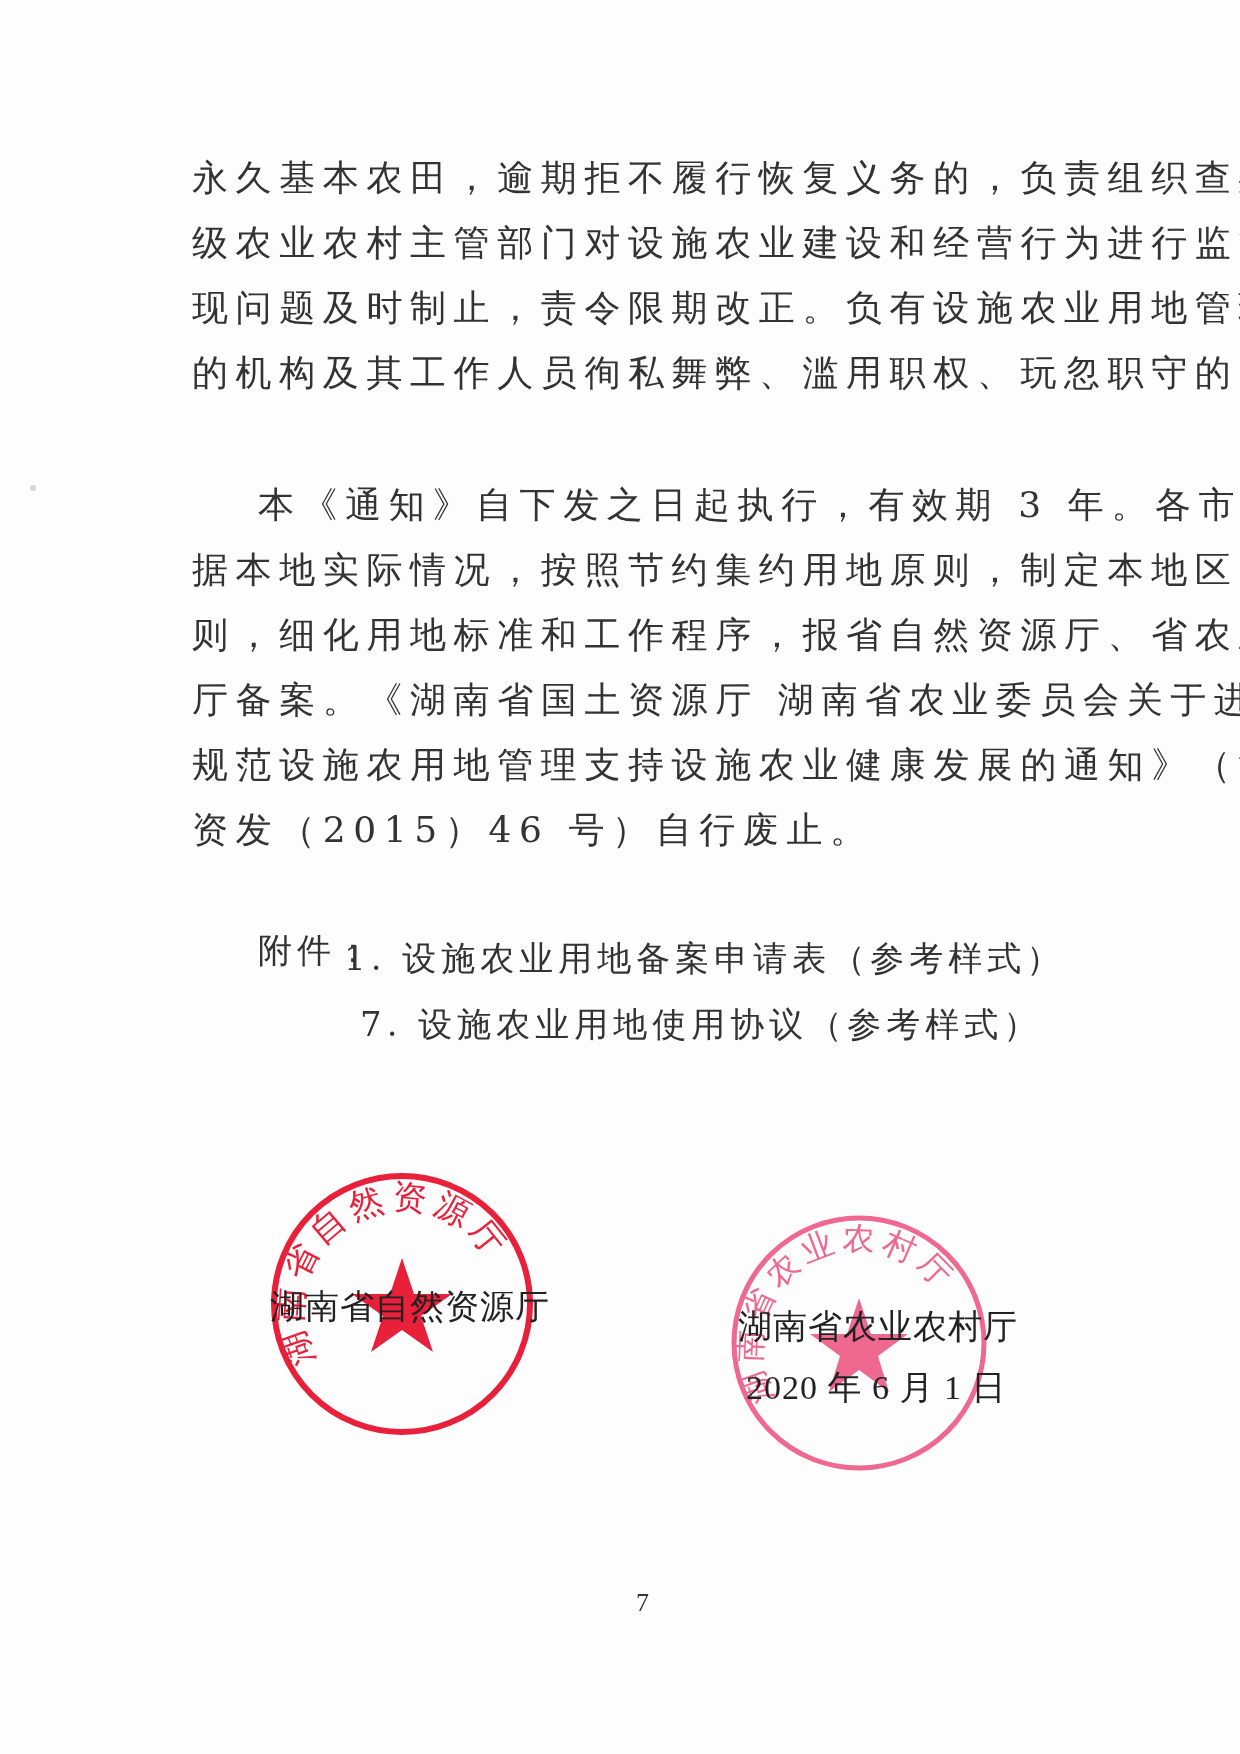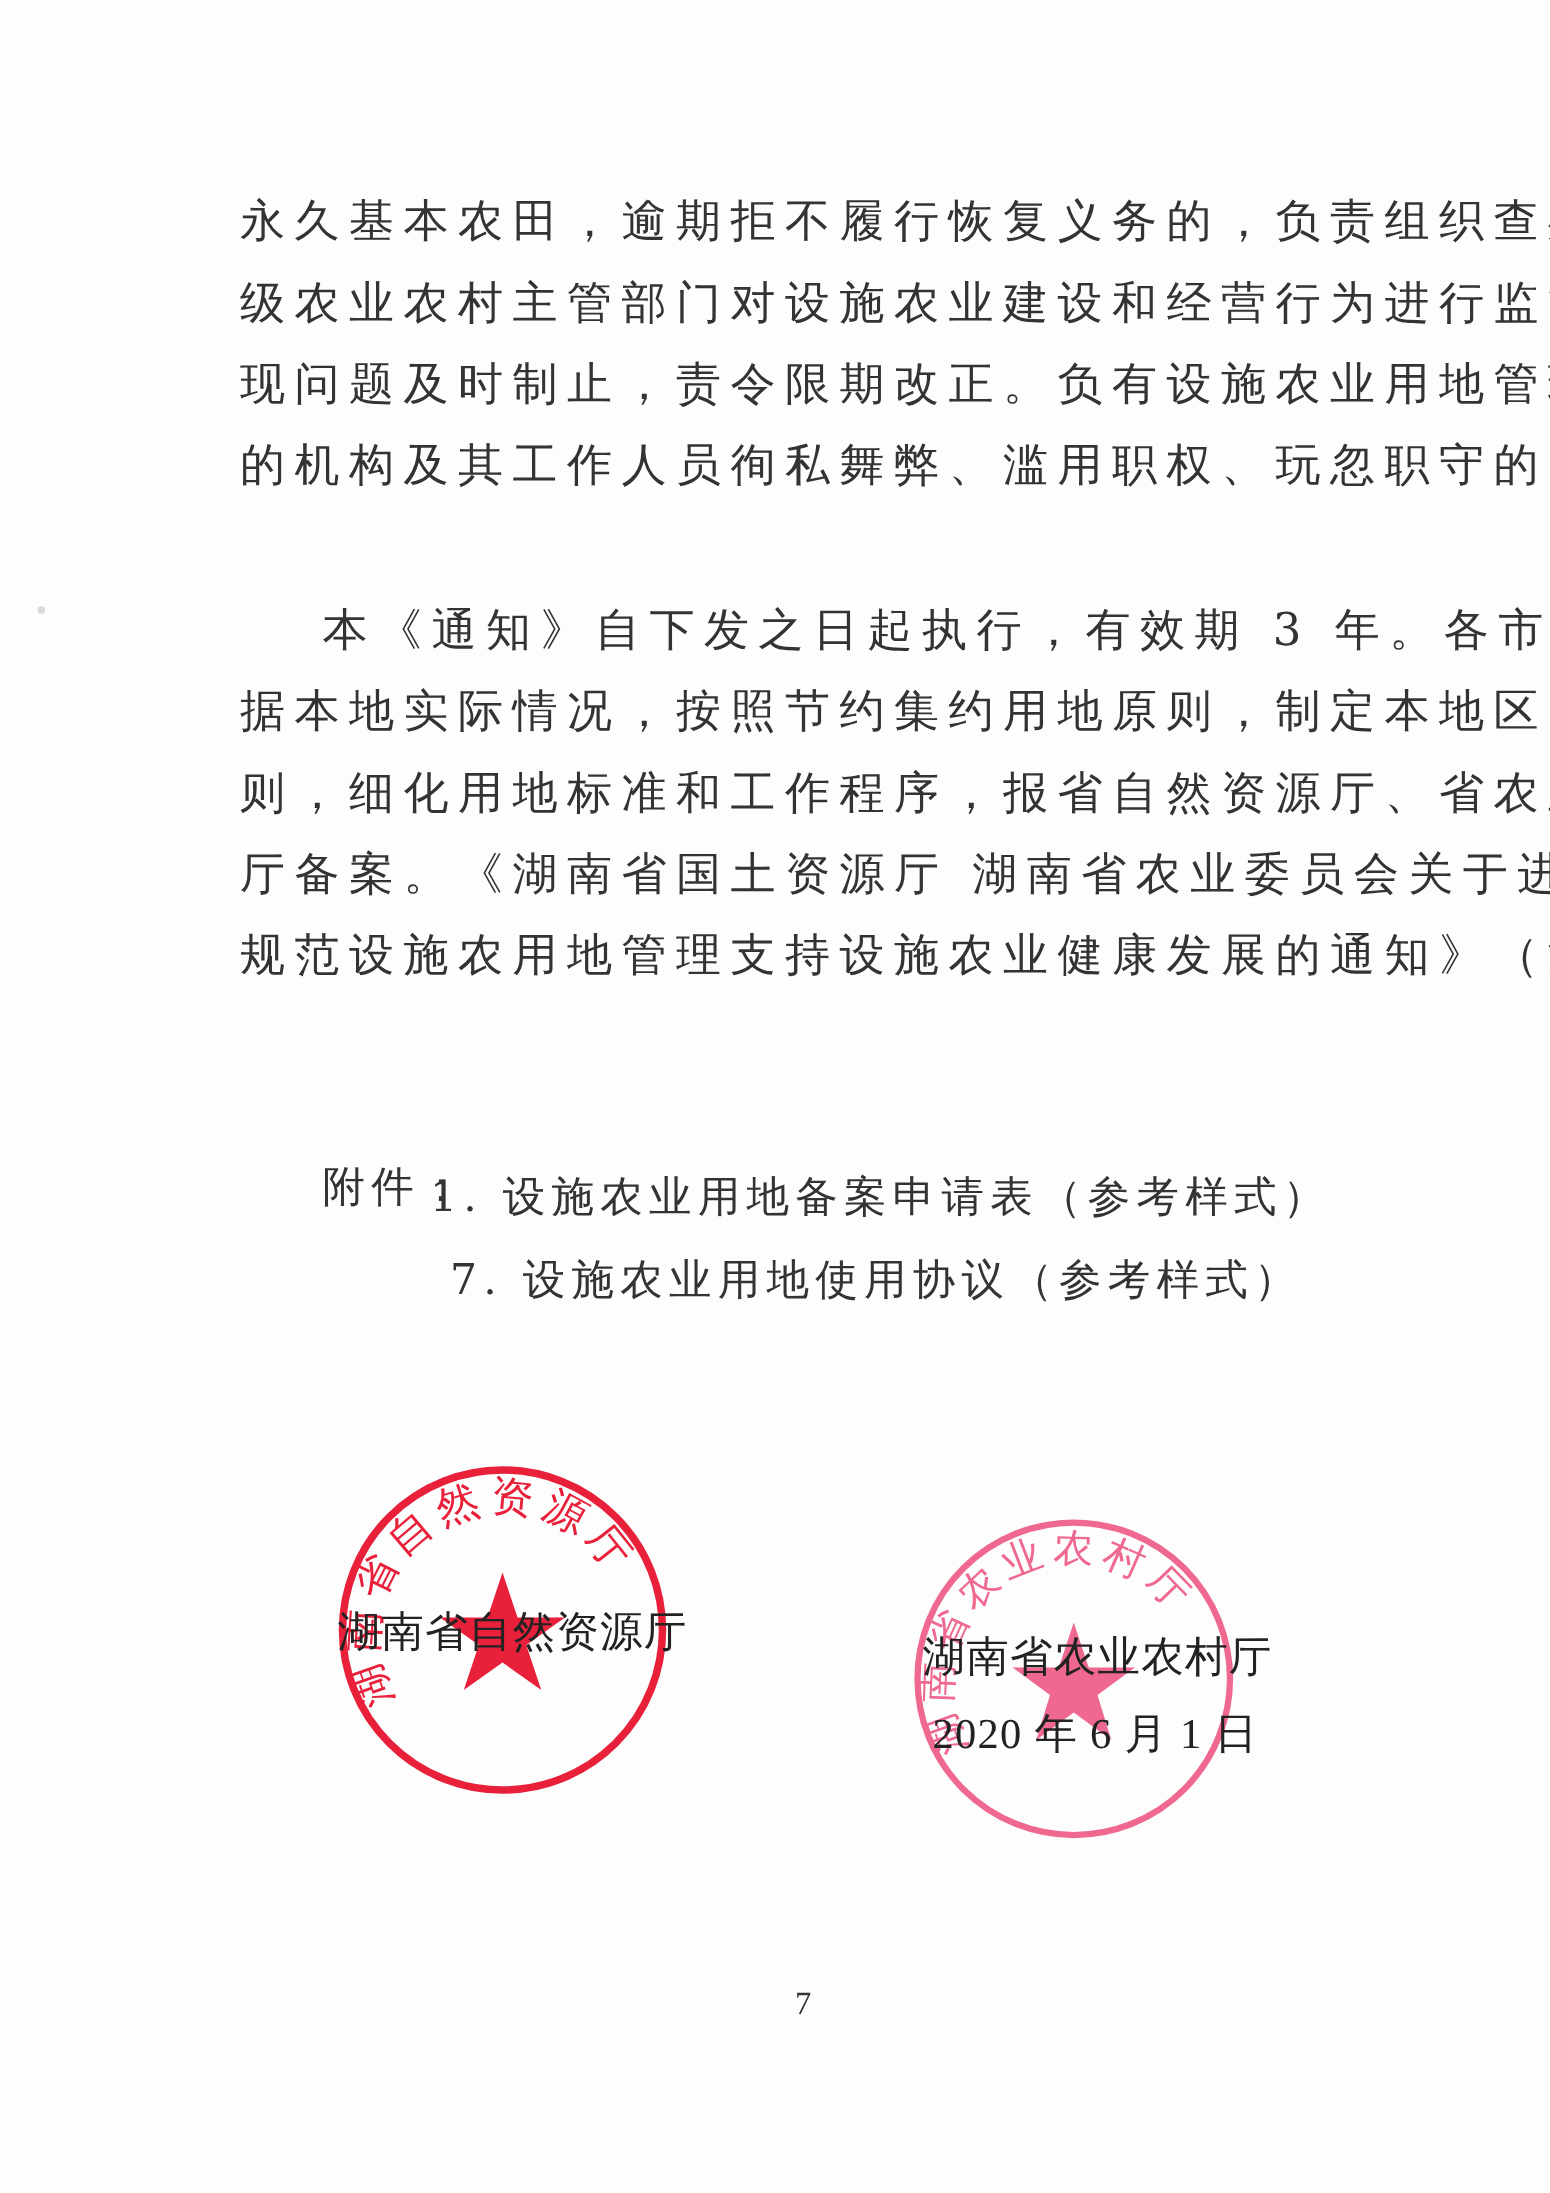--- a/index.html
+++ b/index.html
@@ -28,20 +28,21 @@
 
   <div class="line" style="top:156px">永久基本农田，逾期拒不履行恢复义务的，负责组织查处。县</div>
   <div class="line" style="top:221px">级农业农村主管部门对设施农业建设和经营行为进行监管，发</div>
   <div class="line" style="top:286px">现问题及时制止，责令限期改正。负有设施农业用地管理职责</div>
   <div class="line" style="top:351px">的机构及其工作人员徇私舞弊、滥用职权、玩忽职守的，依法</div>
   <div class="line indent" style="top:483px; width:814px;">本《通知》自下发之日起执行，有效期 3 年。各市县应根</div>
   <div class="line" style="top:548px">据本地实际情况，按照节约集约用地原则，制定本地区实施细</div>
   <div class="line" style="top:613px">则，细化用地标准和工作程序，报省自然资源厅、省农业农村</div>
   <div class="line" style="top:678px">厅备案。《湖南省国土资源厅 湖南省农业委员会关于进一步</div>
   <div class="line" style="top:743px">规范设施农用地管理支持设施农业健康发展的通知》（湘国土</div>
+  <div class="line" style="top:808px">资发（2015）46 号）自行废止。</div>
 
   <div>
     <span class="attach" style="left:258px; top:928px;">附件：</span>
     <span class="attach" style="left:344px; top:936px;">1.  设施农业用地备案申请表（参考样式）</span>
     <span class="attach" style="left:360px; top:1002px;">7.  设施农业用地使用协议（参考样式）</span>
   </div>
 
   <div class="stamp" style="left:268px; top:1170px; width:268px; height:268px;">
     <svg viewBox="0 0 268 268">
       <circle cx="134" cy="134" r="128" fill="none" stroke="#e8203a" stroke-width="6"></circle>

